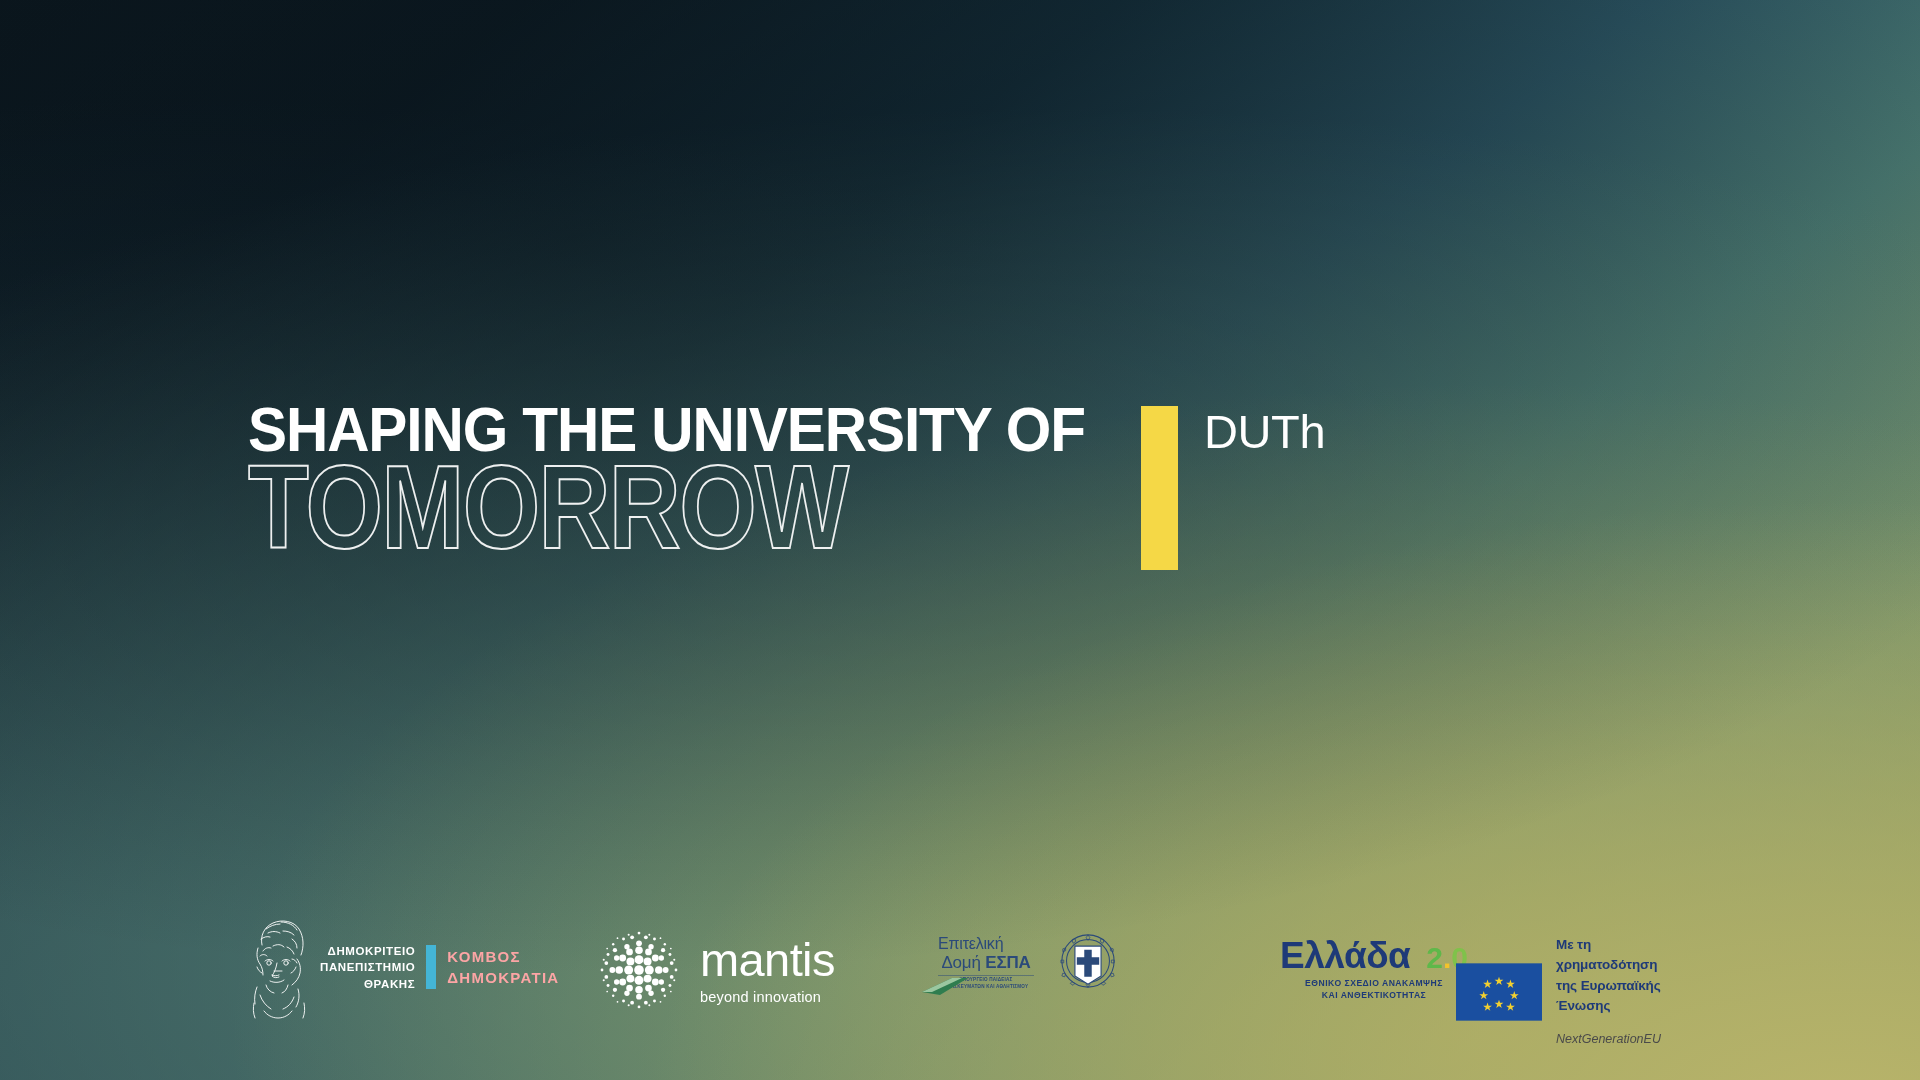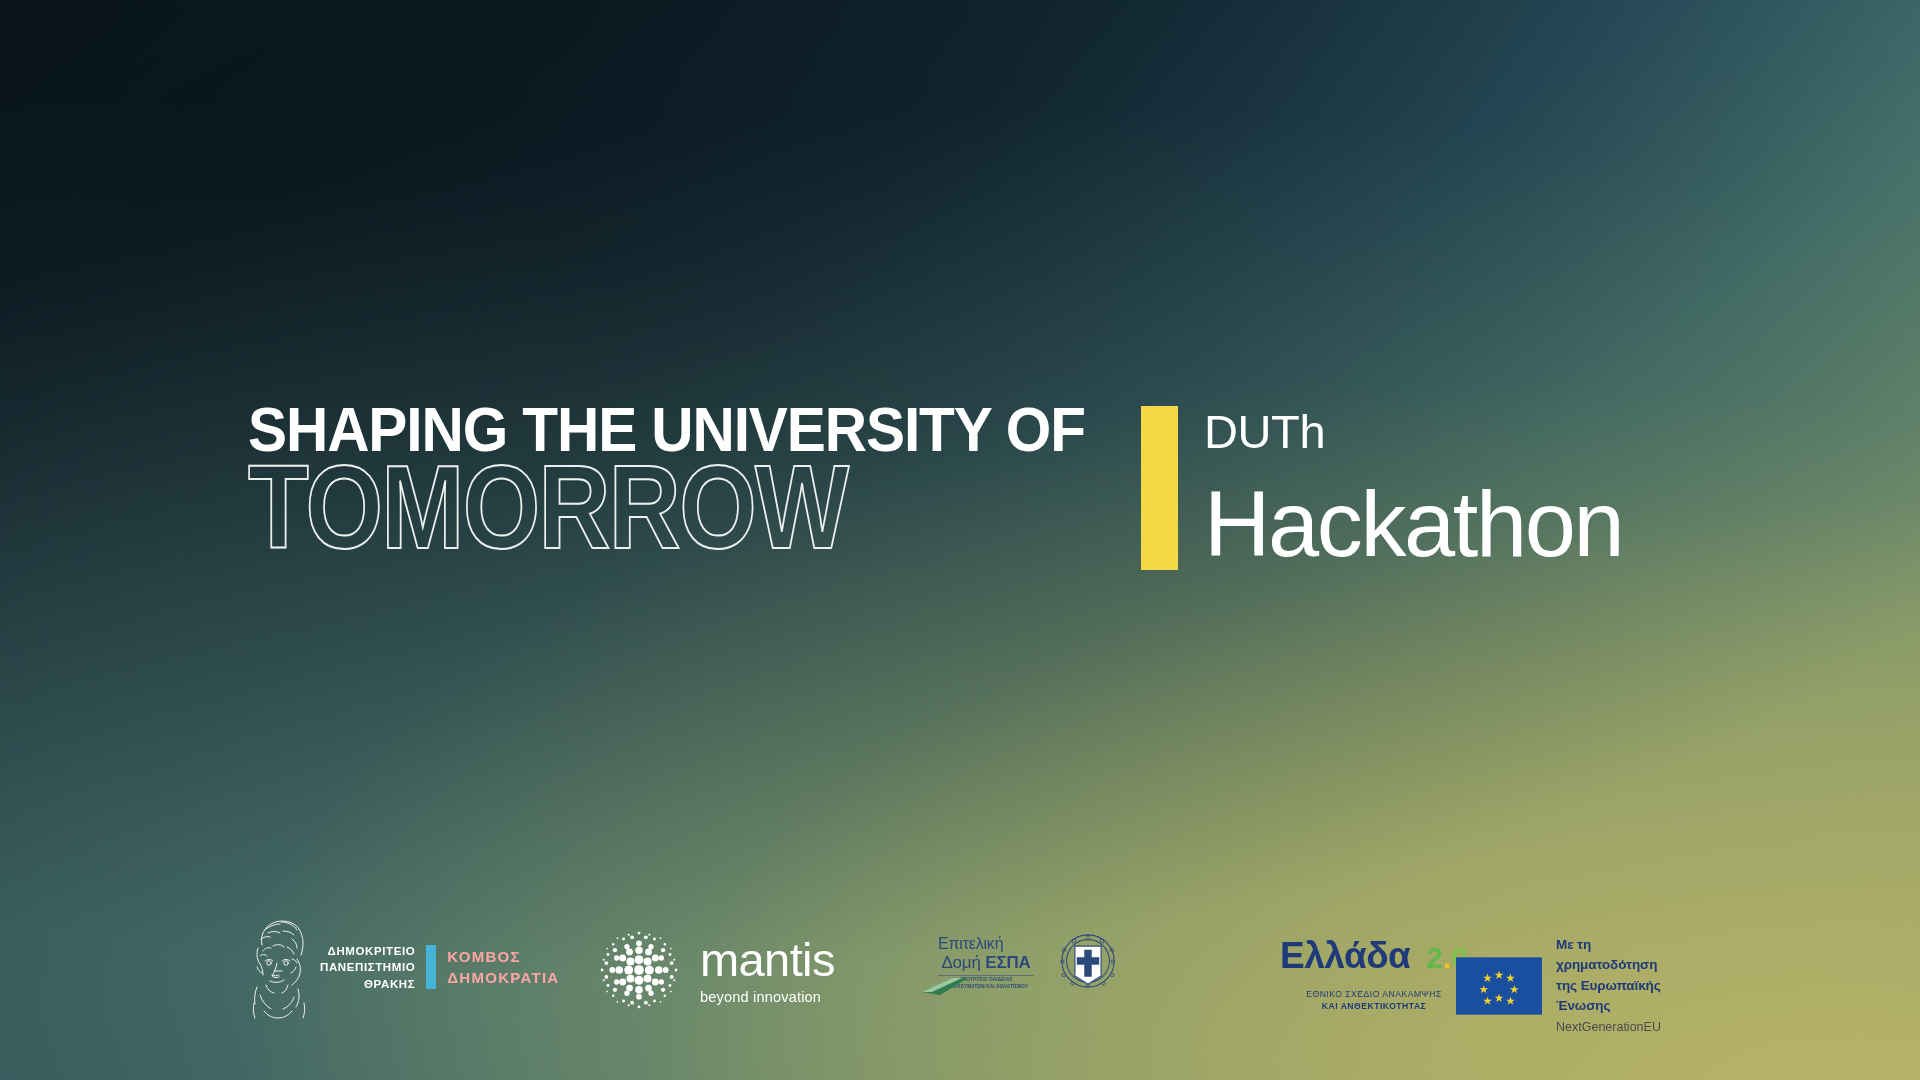--- a/index.html
+++ b/index.html
@@ -108,46 +108,45 @@
   .gov-l1 { color:#2b4a7a; font-size:12px; font-weight:bold; letter-spacing:0.9px; line-height:1.5; }
   .gov-l2 { color:#2b4a7a; font-size:11.5px; font-weight:400; letter-spacing:0.1px; line-height:1.55; }
 
   
   #logo-ellada { left:1280px; top:32px; flex-direction:column; align-items:center; }
   .ellada-row { display:flex; align-items:baseline; gap:16px; }
   .ellada-main { color:#1e3a78; font-size:37px; font-weight:bold; letter-spacing:-0.5px; line-height:1; }
   .ellada-two { color:#5fb84a; font-size:30px; font-weight:bold; line-height:1; }
   .ellada-dot { color:#f3c32a; font-size:30px; font-weight:bold; line-height:1; }
   .ellada-zero { color:#7fc24a; font-size:30px; font-weight:bold; line-height:1; }
-  .ellada-sub1 { color:#1e3a78; font-size:8.6px; font-weight:normal; letter-spacing:0.5px; line-height:1.4; margin-top:14px; text-align:right;}
+  .ellada-sub1 { color:#1e3a78; font-size:8.6px; font-weight:bold; letter-spacing:0.5px; line-height:1.4; margin-top:3px; text-align:right;}
   .ellada-sub2 { color:#1e3a78; font-size:8.6px; font-weight:bold; letter-spacing:0.5px; line-height:1.4; text-align:center;}
 
   
   #logo-eu { left:1456px; top:30px; gap:14px; }
   .eu-flag { width:86px; height:58px; flex:none; }
   .eu-l1 { color:#1e3a78; font-size:13.5px; font-weight:bold; line-height:1.5; letter-spacing:-0.1px;}
   .eu-l2 { color:#1e3a78; font-size:13.5px; font-weight:bold; line-height:1.5; letter-spacing:-0.1px;}
-  .eu-l3 { color:#4a4a4a; font-size:12.5px; font-weight:400; line-height:1.5; margin-top:2px;}
+  .eu-l3 { color:#4a4a4a; font-size:12.5px; font-weight:400; line-height:1.5; margin-top:14px;font-style:italic;}
 </style>
 </head>
 <body>
 
 <div id="bg"></div>
 <div id="bg-vignette"></div>
 
 <div id="headline">
   <div class="line-shaping">SHAPING THE UNIVERSITY OF</div>
   <div class="line-tomorrow">TOMORROW</div>
 </div>
 
 <div id="lockup">
   <div id="yellow-bar"></div>
   <div id="lockup-text">
     <div class="duth-small">DUTh</div>
-    <div class="hackathon-big">Hackathon</div>
   </div>
 </div>
 
 <div id="footer">
 
   <div class="logo" id="logo-duth">
     <svg class="duth-bust" viewBox="0 0 62 105">
       <g fill="none" stroke="#ffffff" stroke-width="0.9" stroke-linecap="round">
         <path d="M14 30c-2-9 2-18 11-22 9-4 21-2 26 6 5 8 5 18 2 26"></path>
         <path d="M10 33c-2 6-1 12 2 16 2 3 3 7 3 11"></path>

